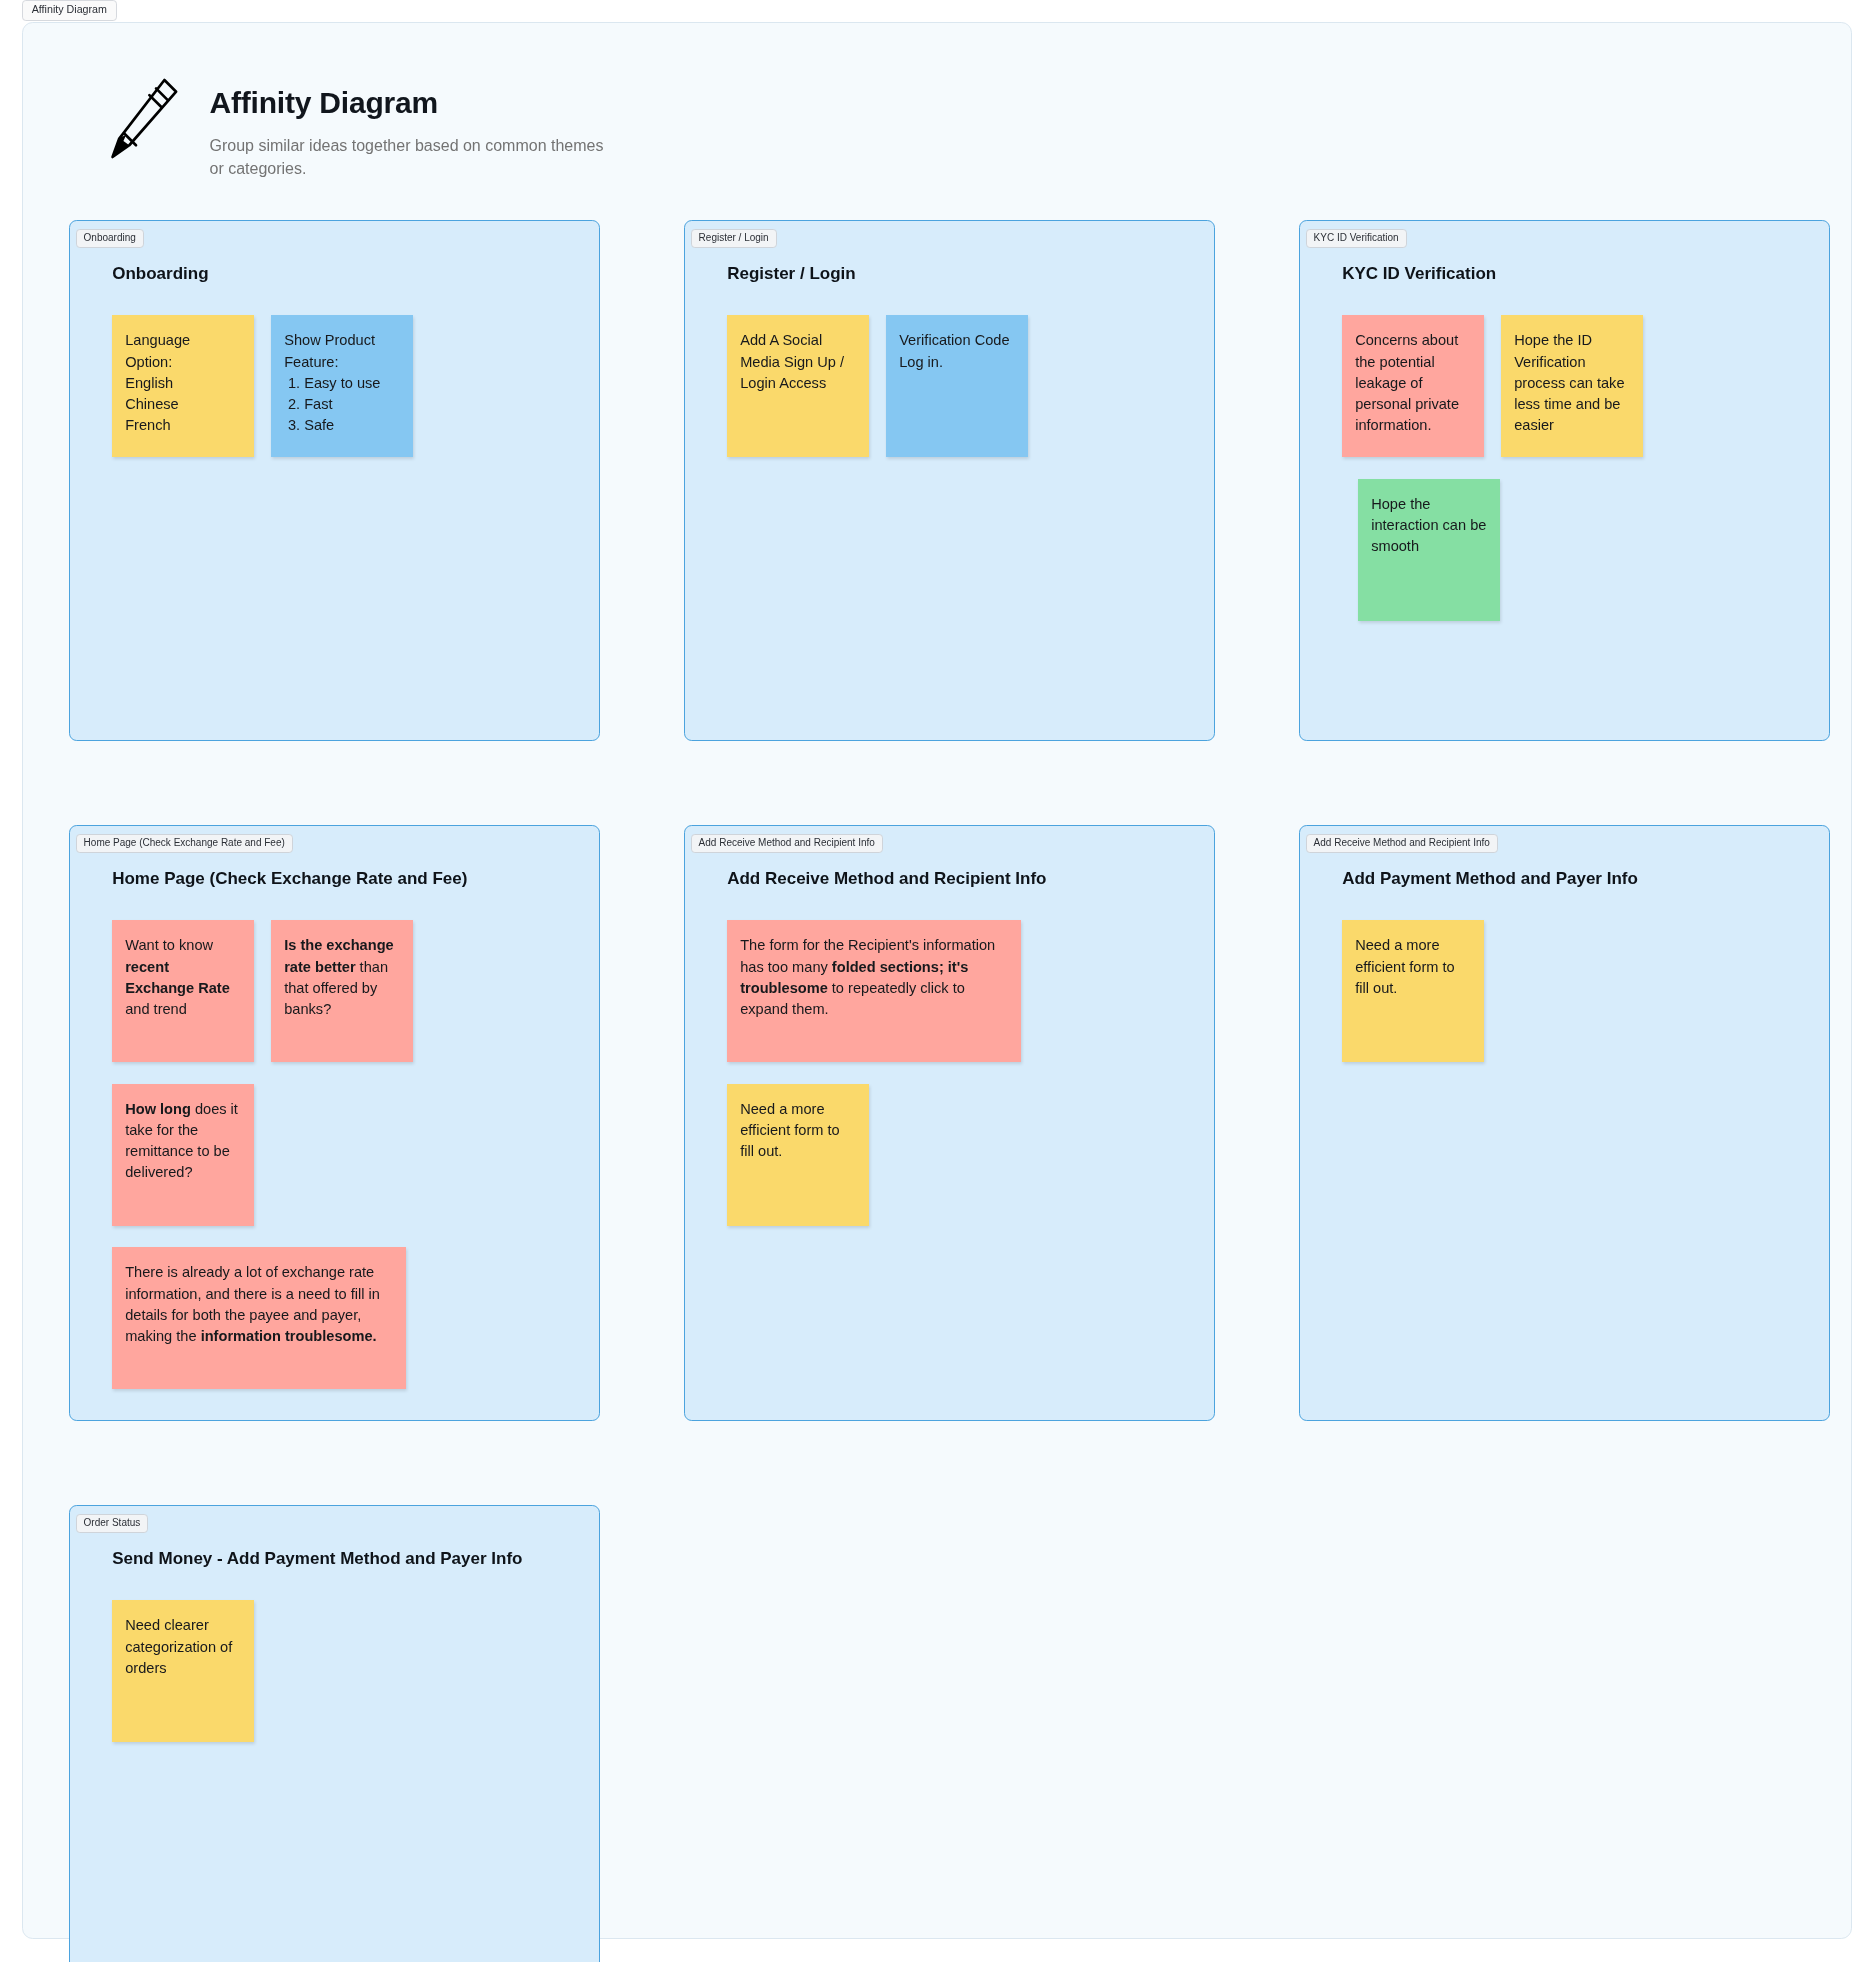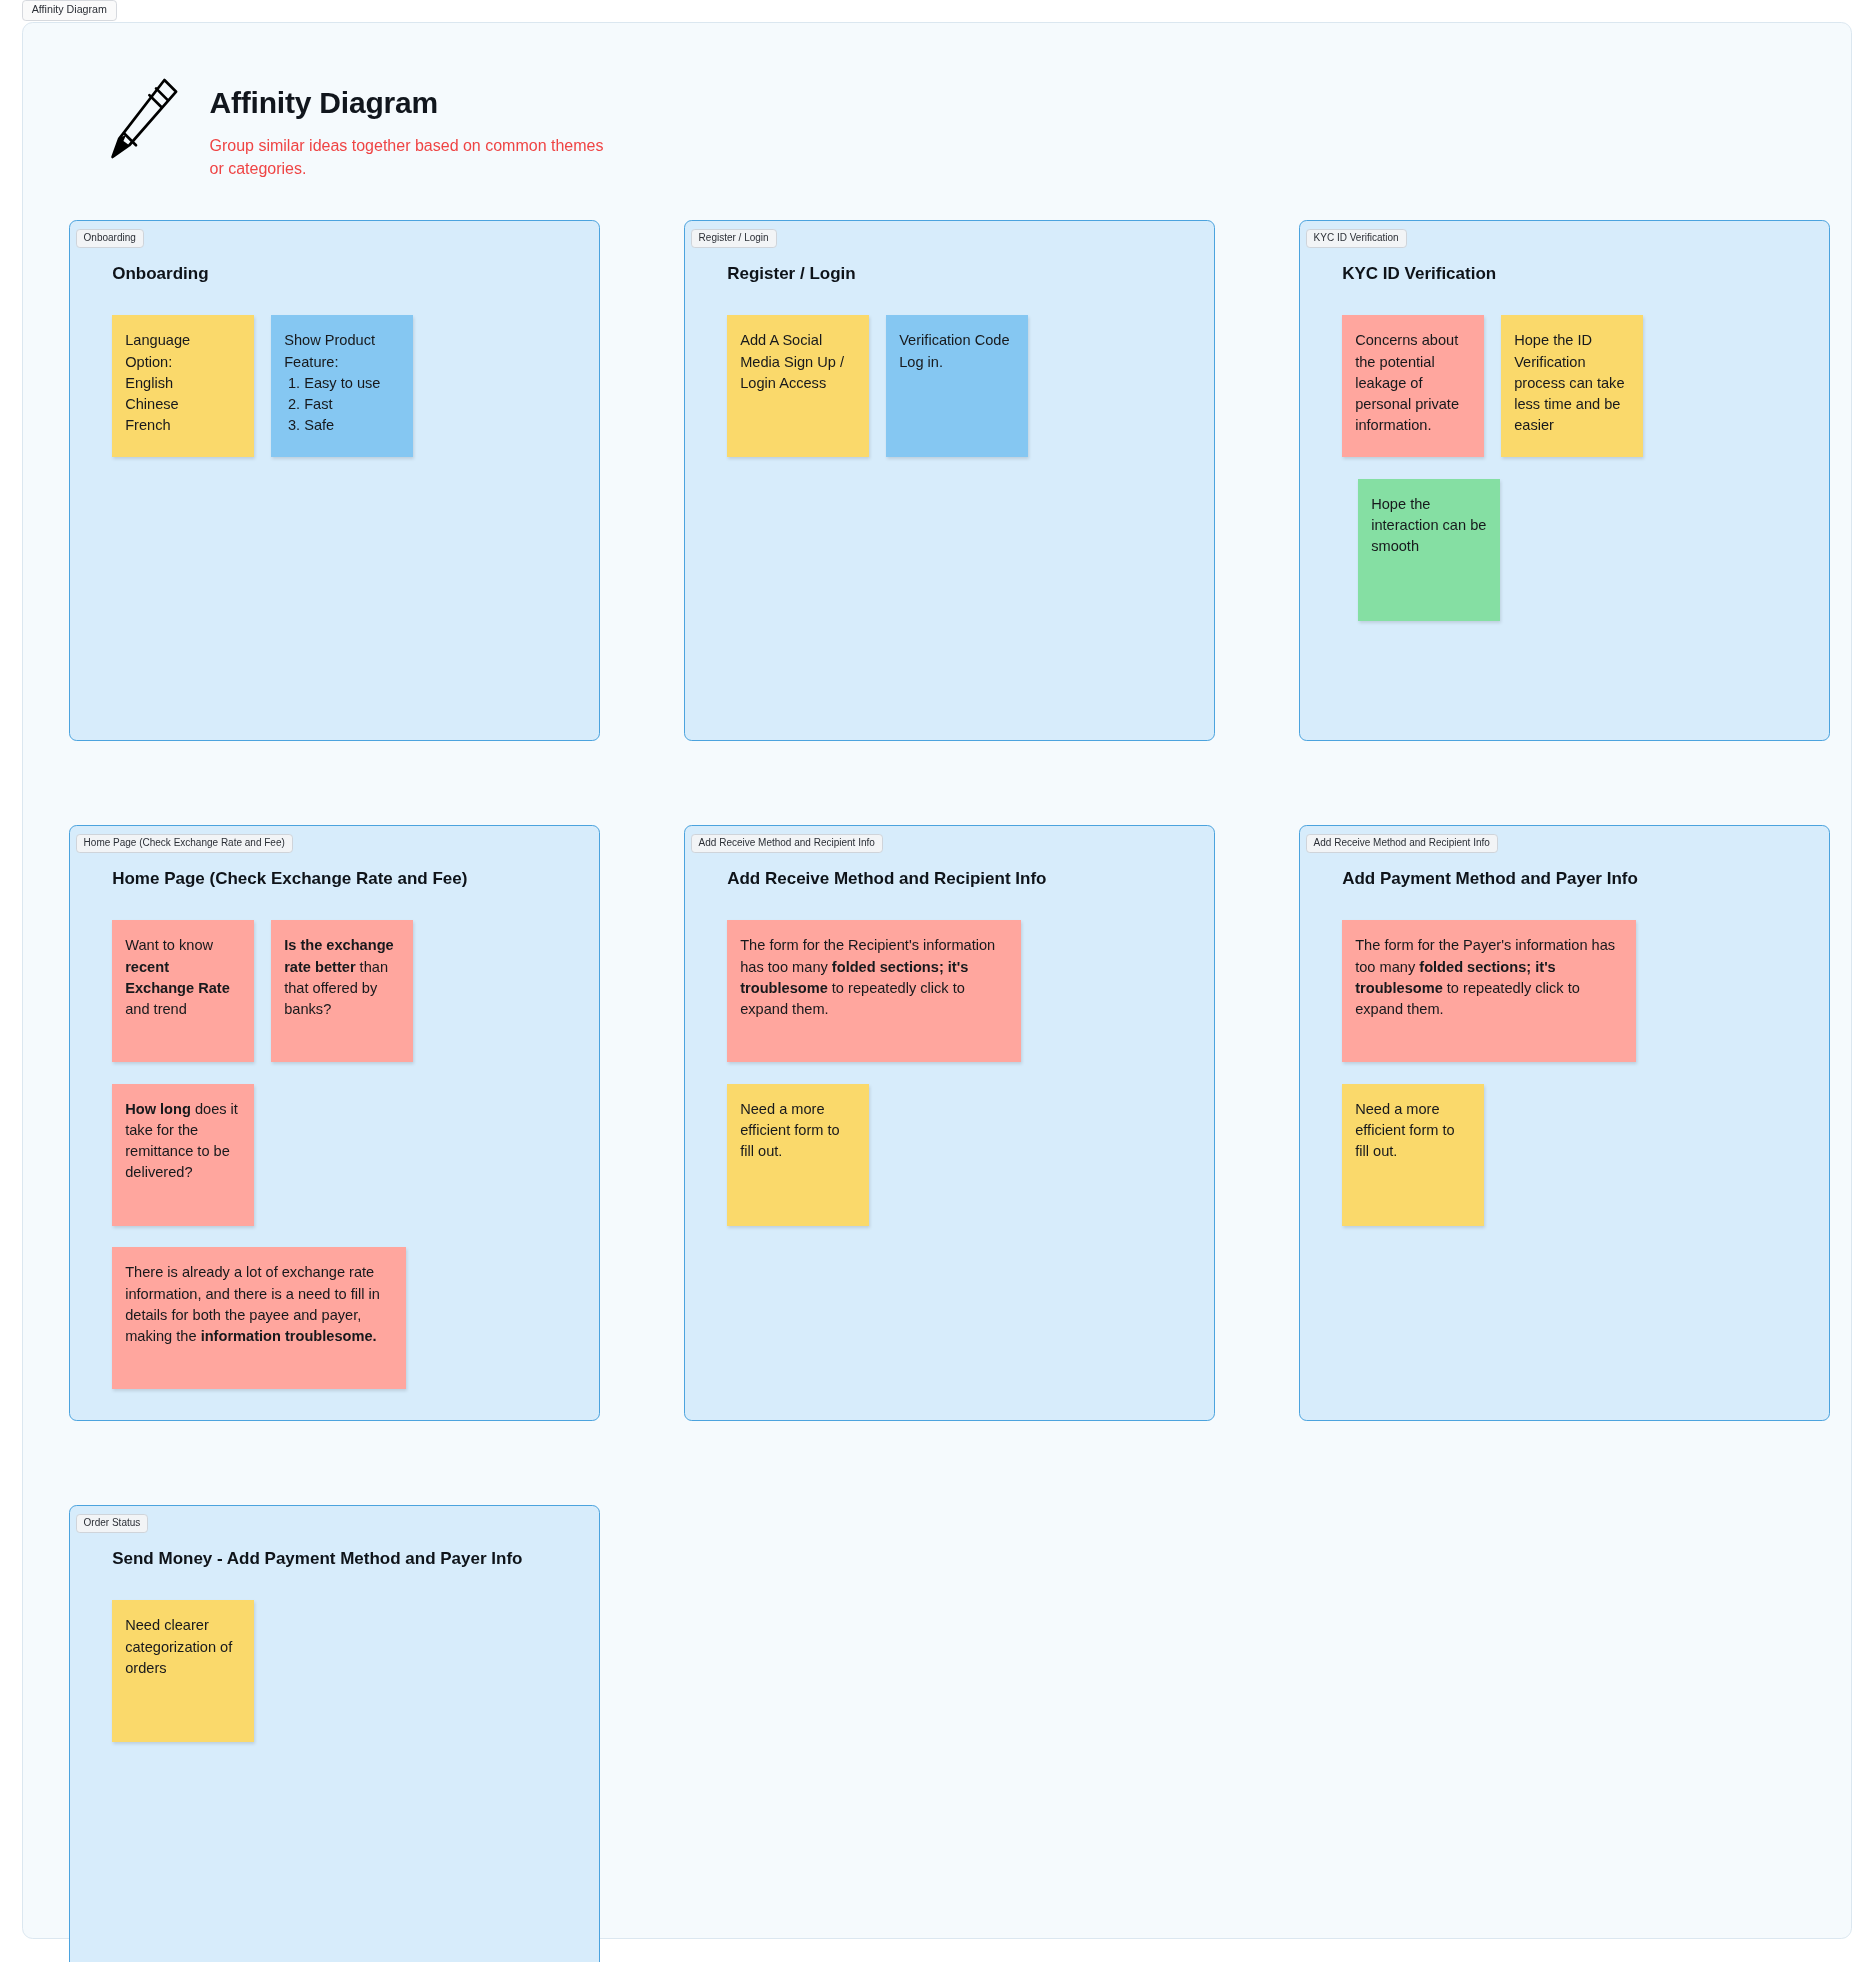--- a/index.html
+++ b/index.html
@@ -49,21 +49,21 @@
   .header-text { padding-top: 10.7px; }
   .doc-title {
     font-size: 30px;
     font-weight: bold;
     color: #11161d;
     margin: 0 0 14px 0;
     letter-spacing: -0.2px;
   }
   .doc-subtitle {
     font-size: 16px;
-    color: #ef4444;
+    color: #737373;
     line-height: 1.45;
     max-width: 406px;
     margin: 0;
   }
 
   
   .groups-grid {
     margin-top: 40px;
     display: grid;
     grid-template-columns: repeat(3, 531px);
@@ -222,21 +222,20 @@
           <div class="note pink w-wide">The form for the Recipient's information has too many <b>folded sections; it's troublesome</b> to repeatedly click to expand them.</div>
           <div class="note yellow">
             <div>Need a more efficient form to fill out.</div>
           </div>
         </div>
       </div>
       <div class="group">
         <div class="group-tab">Add Receive Method and Recipient Info</div>
         <div class="group-title">Add Payment Method and Payer Info</div>
         <div class="notes">
-          <div class="note pink w-wide">The form for the Payer's information has too many <b>folded sections; it's troublesome</b> to repeatedly click to expand them.</div>
           <div class="note yellow">
             <div>Need a more efficient form to fill out.</div>
           </div>
         </div>
       </div>
       <div class="group">
         <div class="group-tab">Order Status</div>
         <div class="group-title">Send Money - Add Payment Method and Payer Info</div>
         <div class="notes">
           <div class="note yellow">

